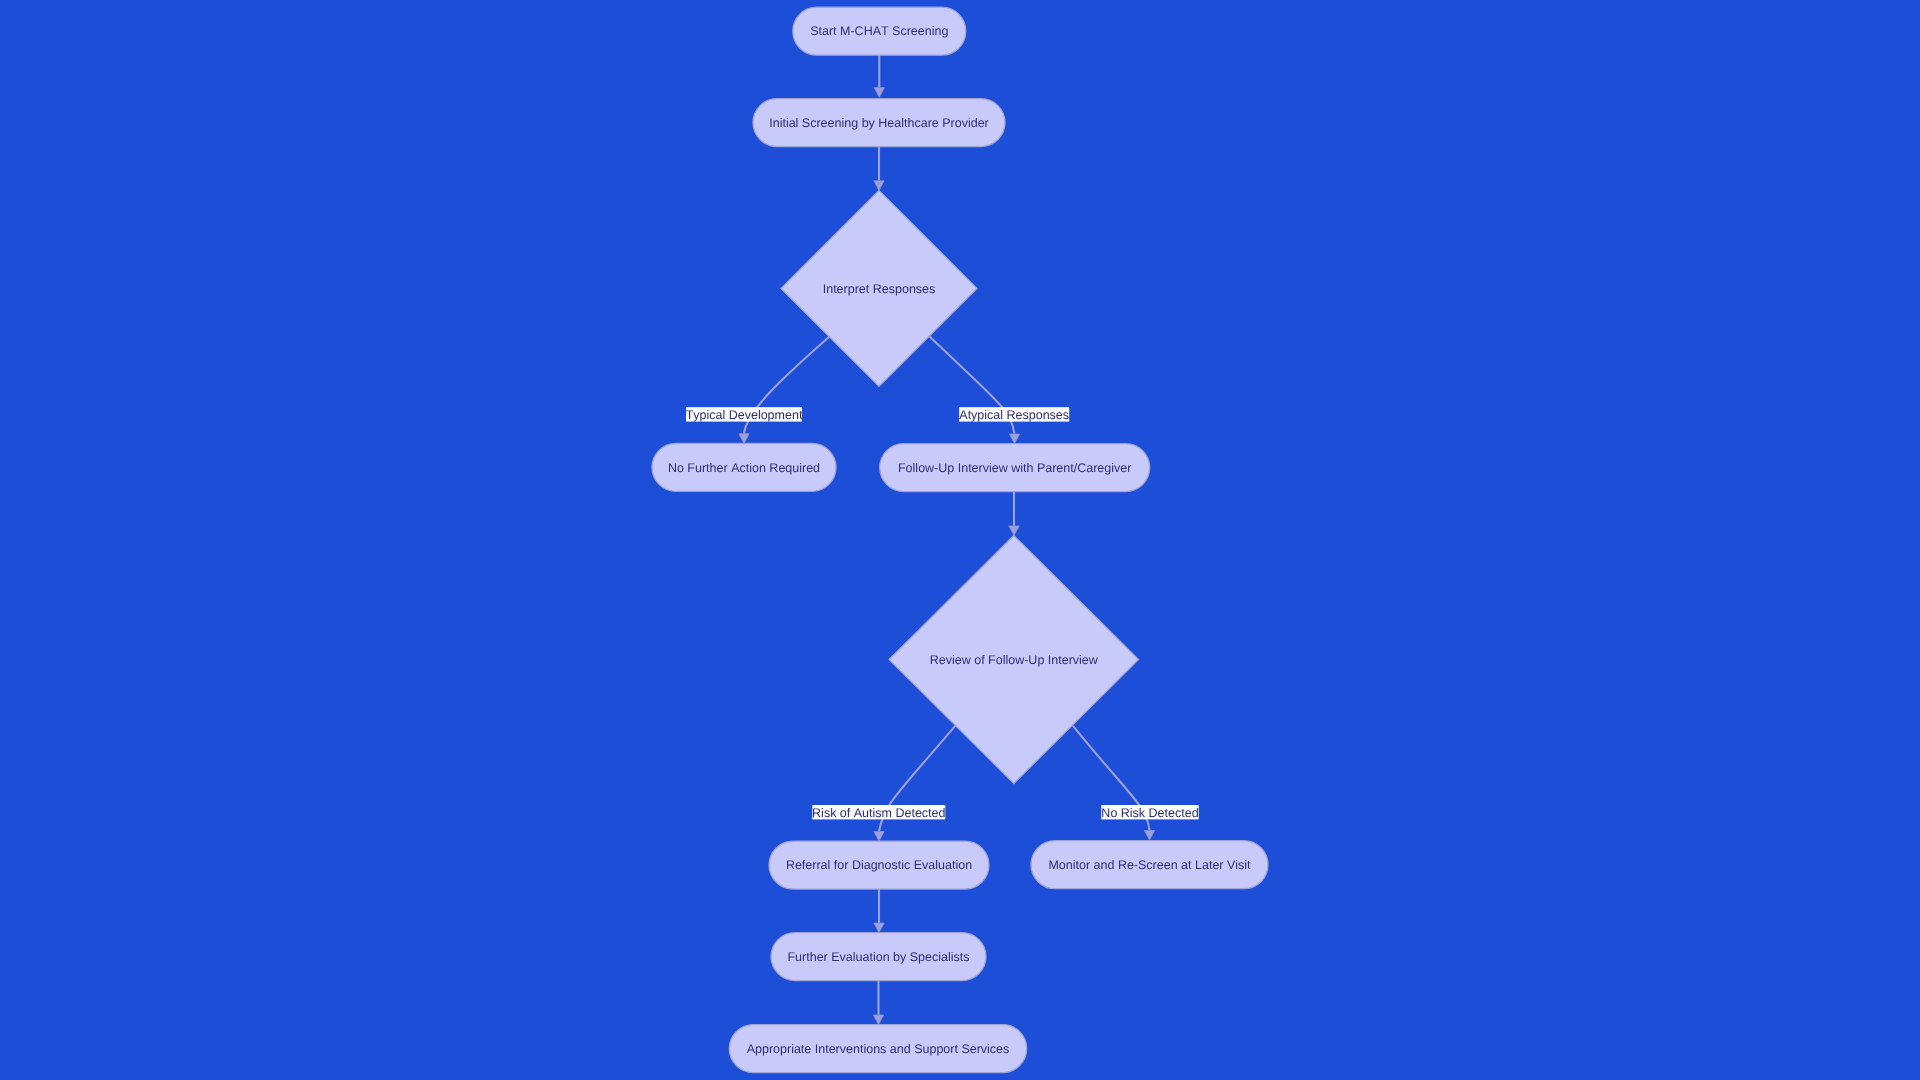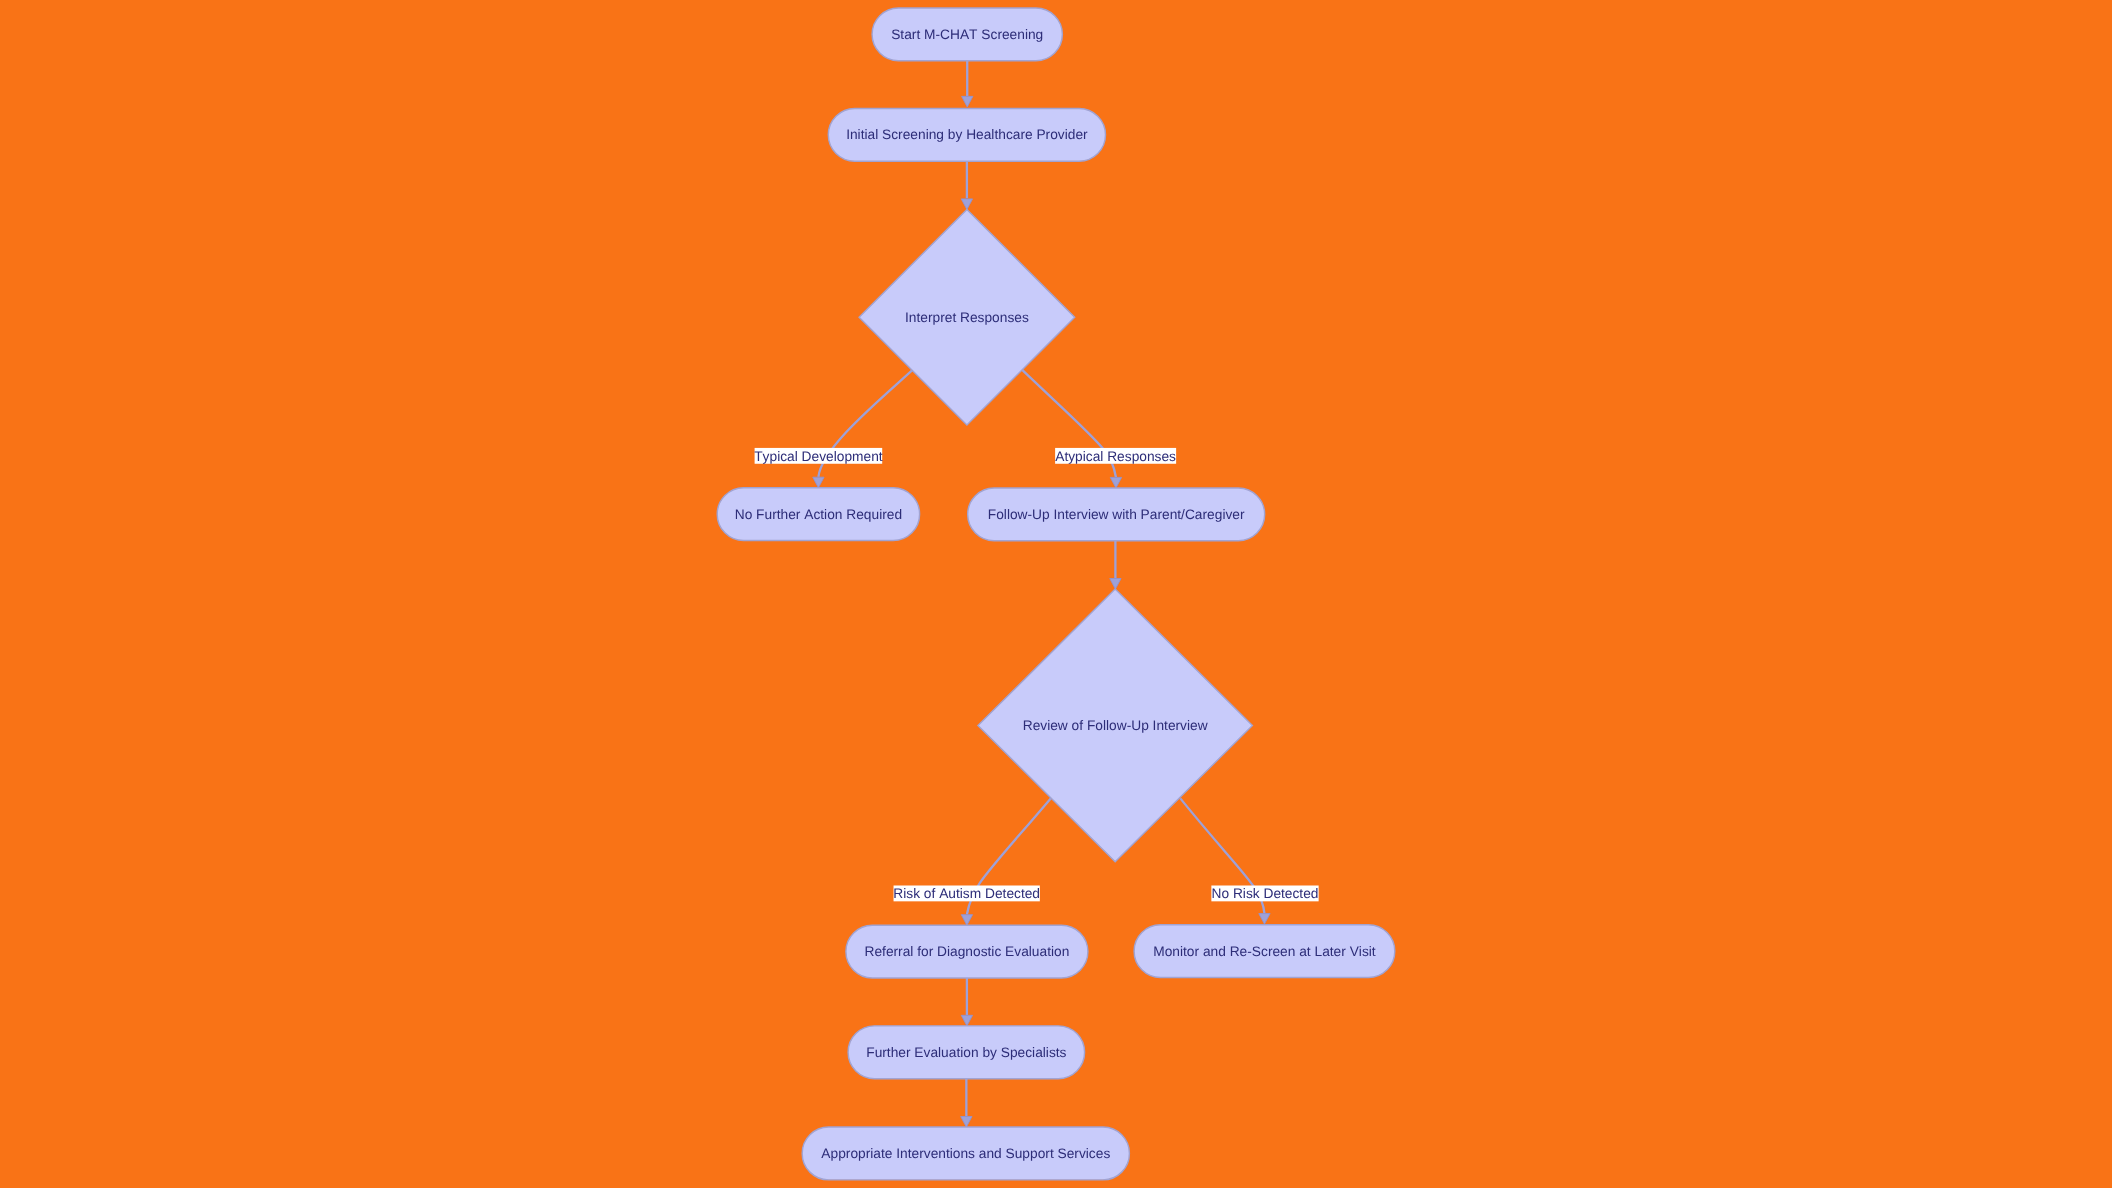--- a/index.html
+++ b/index.html
@@ -2,21 +2,21 @@
 <html><head>
 <meta charset="utf-8">
 <title>M-CHAT Autism Screening Process Flowchart</title>
 <style>
   html,body{margin:0;padding:0;background:#ffffff;}
   body{width:1920px;height:1080px;overflow:hidden;
        font-family:"Liberation Sans","DejaVu Sans",sans-serif;
        -webkit-font-smoothing:antialiased;-moz-osx-font-smoothing:grayscale;
        text-rendering:geometricPrecision;font-kerning:none;}
   svg text{-webkit-font-smoothing:antialiased;}
-  #stage{position:relative;width:1920px;height:1080px;background:#f97316;}
+  #stage{position:relative;width:1920px;height:1080px;background:#1d4ed8;}
   svg#flow{position:absolute;left:0;top:0;width:1920px;height:1080px;display:block;
            shape-rendering:geometricPrecision;}
   .node-shape{fill:#c8cbfa;stroke:#a1a3d2;stroke-width:1.3;}
   .node-label{fill:#2d2d78;font-family:"Liberation Sans","DejaVu Sans",sans-serif;
               font-size:12.5px;text-anchor:middle;}
   .edge-path{fill:none;stroke:#9ea1d8;stroke-width:2.1;stroke-linecap:butt;}
   .edge-arrow{fill:#9ea1d8;stroke:#9093d2;stroke-width:0.8;stroke-linejoin:miter;}
   .edge-label{fill:#2d2d78;font-family:"Liberation Sans","DejaVu Sans",sans-serif;
               font-size:12.5px;text-anchor:middle;}
 </style>

